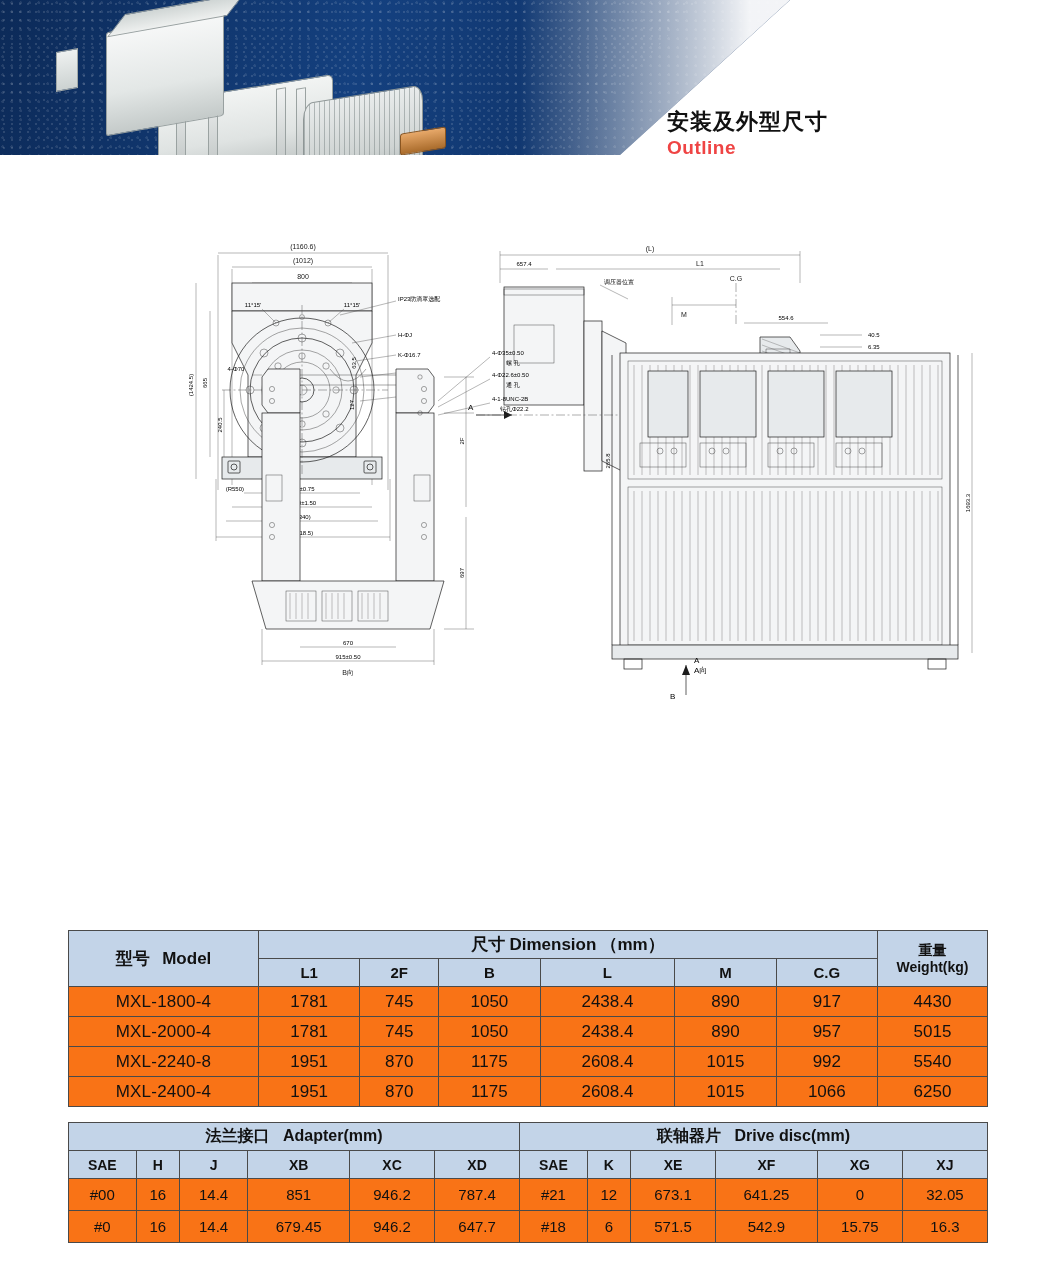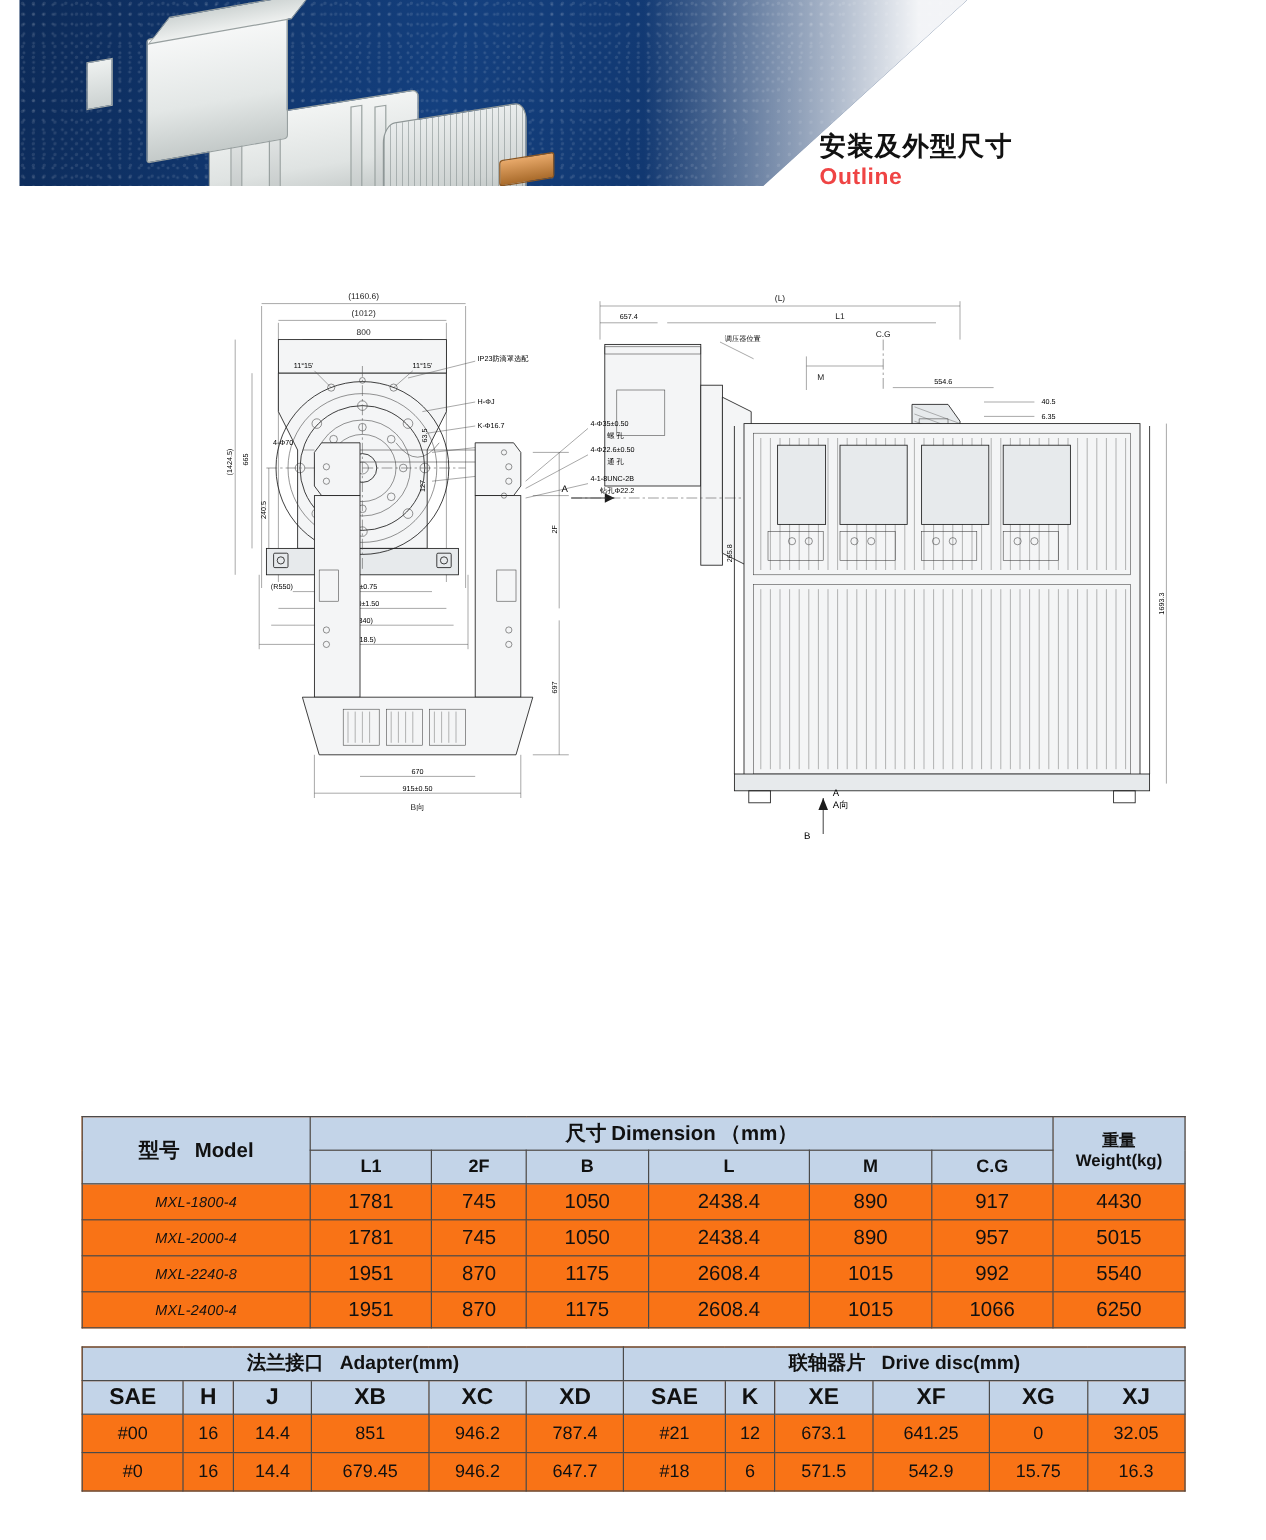--- a/index.html
+++ b/index.html
@@ -9,21 +9,20 @@
     background:#ffffff;
     font-family:"Liberation Sans", sans-serif;
     color:#1a1a1a;
     overflow:hidden;
   }
 
   
   .banner {
     position:absolute; left:0; top:0; width:935px; height:155px;
     overflow:hidden;
-    margin-left:16px;
   }
   .banner-shape {
     position:absolute; left:0; top:0; width:790px; height:155px;
     background:
       radial-gradient(circle at 30% 30%, rgba(255,255,255,0.10) 0 1.2px, rgba(0,0,0,0) 1.6px) 0 0/9px 9px,
       linear-gradient(105deg,#0c2a58 0%, #14407f 45%, #0d2c5c 100%);
     clip-path: polygon(0 0, 790px 0, 620px 155px, 0 155px);
   }
   .banner-dots {
     position:absolute; left:0; top:0; width:700px; height:155px;
@@ -102,24 +101,24 @@
   
   .tbl-wrap1 { position:absolute; left:68px; top:930px; width:920px; }
   .tbl-wrap2 { position:absolute; left:68px; top:1122px; width:920px;border-radius:29px; }
   table { border-collapse:collapse; width:100%; background:#f97316; }
   th, td {
     border:1px solid #4a4a4a; text-align:center; vertical-align:middle;
     font-size:15px; color:#111; padding:1px 2px; height:28px;
   }
   thead th { background:#c3d4e8; font-weight:bold; }
   .t1 td { font-size:17px; height:30px; }
-  .t1 td.model { font-size:12px; letter-spacing:.2px;font-style:italic; }
+  .t1 td.model { font-size:17px; letter-spacing:.2px; }
   .hdr-big { font-size:17px; }
   .hdr-sm { font-size:15px; font-weight:bold; }
-  .t2 th { font-size:19px; }
+  .t2 th { font-size:14px; }
   .t2 td { font-size:15px; height:32px;text-align:center; }
   .t2 thead tr:first-child th { font-size:16px; }
   .weight-cell { font-size:14px; line-height:1.15; }
 </style>
 </head>
 <body>
 
 <div class="banner">
   <div class="banner-shape"></div>
   <div class="banner-dots"></div>

